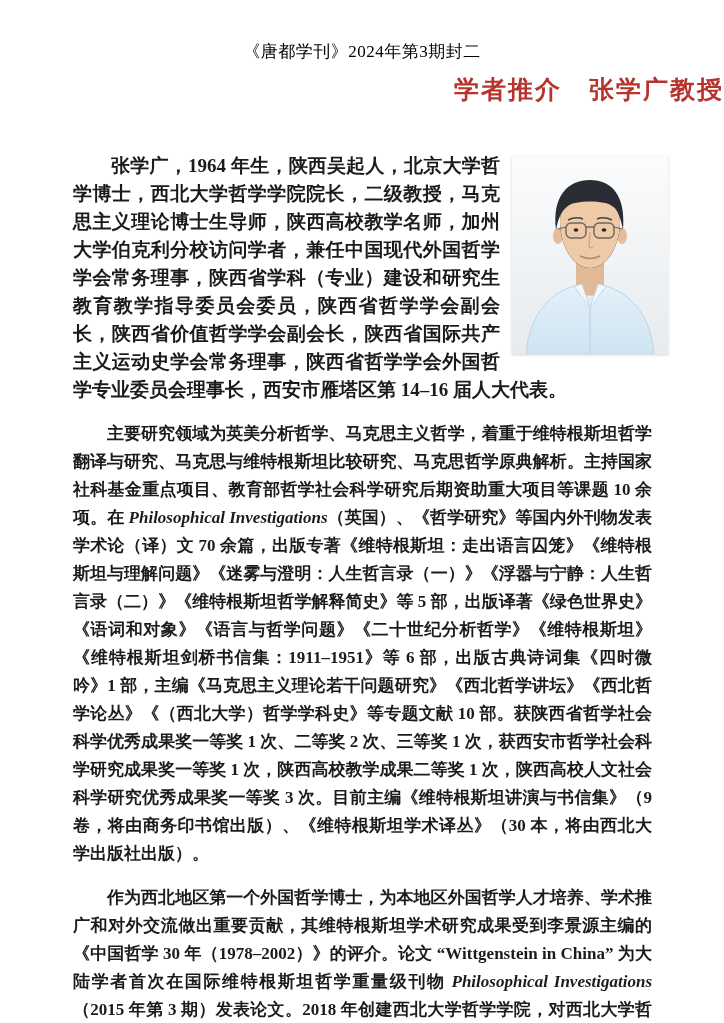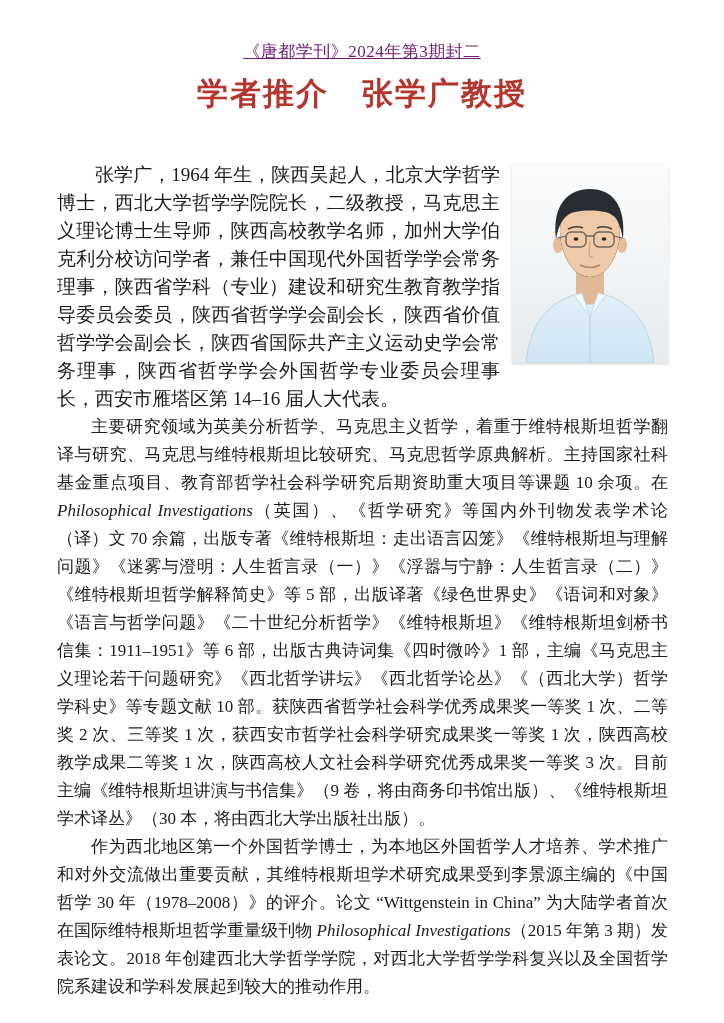--- a/index.html
+++ b/index.html
@@ -11,45 +11,45 @@
     background: #ffffff;
     font-family: "Liberation Serif", serif;
     color: #1b1b1b;
     overflow: hidden;
     box-sizing: border-box;
   }
   header { text-align: center; padding-top: 40px; }
   .masthead {
     font-size: 17px;
     letter-spacing: 0.5px;
-    color: #701a75;
+    color: #000000;
     font-family: "Liberation Serif", serif;
-    text-decoration: underline;
   }
   .page-title {
     margin: 10px 0 0 0;
     font-family: Liberation Serif, serif;
     font-weight: bold;
-    font-size: 31px;
+    font-size: 25px;
     letter-spacing: 2px;
+    text-align: right;
   }
   .content {
     margin: 46px 56px 0 57px;
     text-align: justify;
   }
   .photo-wrap {
     float: right;
     width: 156px;
     height: 198px;
     margin: 4px 0 12px 12px;
     box-shadow: 0 1px 3px rgba(0,0,0,0.18);
     background: #f5f7f8;
   }
   .photo-wrap svg { display: block; width: 100%; height: 100%; }
-  .bio p { margin: 0; text-indent: 2em; }
+  .bio p { margin: 16px; text-indent: 2em; font-weight: bold; }
   .bio p.first { font-size: 19px; line-height: 28px; }
   .bio p.body  { font-size: 17px; line-height: 28px; }
   .latin-italic { font-style: italic; font-family: "Liberation Serif", serif; }
 </style>
 </head>
 <body>
 
 <div class="page">
   <header>
     <div class="masthead">《唐都学刊》2024年第3期封二</div>
@@ -101,16 +101,16 @@
         <ellipse cx="92" cy="74" rx="2.4" ry="1.8" fill="#33281f"></ellipse>
 
         <path d="M78 76 L77 90 Q78 93 81 91" stroke="#d3a582" stroke-width="1.3" fill="none"></path>
 
         <path d="M68 100 Q78 105 88 100" stroke="#b58672" stroke-width="1.6" fill="none"></path>
       </svg>
     </div>
     <div class="bio" id="bio">
         <p class="first"><span>张学广，1964 年生，陕西吴起人，北京大学哲学博士，西北大学哲学学院院长，二级教授，马克思主义理论博士生导师，陕西高校教学名师，加州大学伯克利分校访问学者，兼任中国现代外国哲学学会常务理事，陕西省学科（专业）建设和研究生教育教学指导委员会委员，陕西省哲学学会副会长，陕西省价值哲学学会副会长，陕西省国际共产主义运动史学会常务理事，陕西省哲学学会外国哲学专业委员会理事长，西安市雁塔区第 14–16 届人大代表。</span></p>
         <p class="body"><span>主要研究领域为英美分析哲学、马克思主义哲学，着重于维特根斯坦哲学翻译与研究、马克思与维特根斯坦比较研究、马克思哲学原典解析。主持国家社科基金重点项目、教育部哲学社会科学研究后期资助重大项目等课题 10 余项。在 </span><span class="latin-italic">Philosophical Investigations</span><span>（英国）、《哲学研究》等国内外刊物发表学术论（译）文 70 余篇，出版专著《维特根斯坦：走出语言囚笼》《维特根斯坦与理解问题》《迷雾与澄明：人生哲言录（一）》《浮嚣与宁静：人生哲言录（二）》《维特根斯坦哲学解释简史》等 5 部，出版译著《绿色世界史》《语词和对象》《语言与哲学问题》《二十世纪分析哲学》《维特根斯坦》《维特根斯坦剑桥书信集：1911–1951》等 6 部，出版古典诗词集《四时微吟》1 部，主编《马克思主义理论若干问题研究》《西北哲学讲坛》《西北哲学论丛》《（西北大学）哲学学科史》等专题文献 10 部。获陕西省哲学社会科学优秀成果奖一等奖 1 次、二等奖 2 次、三等奖 1 次，获西安市哲学社会科学研究成果奖一等奖 1 次，陕西高校教学成果二等奖 1 次，陕西高校人文社会科学研究优秀成果奖一等奖 3 次。目前主编《维特根斯坦讲演与书信集》（9 卷，将由商务印书馆出版）、《维特根斯坦学术译丛》（30 本，将由西北大学出版社出版）。</span></p>
-        <p class="body"><span>作为西北地区第一个外国哲学博士，为本地区外国哲学人才培养、学术推广和对外交流做出重要贡献，其维特根斯坦学术研究成果受到李景源主编的《中国哲学 30 年（1978–2008）》的评介。论文 “Wittgenstein in China” 为大陆学者首次在国际维特根斯坦哲学重量级刊物 </span><span class="latin-italic">Philosophical Investigations</span><span>（2015 年第 3 期）发表论文。2018 年创建西北大学哲学学院，对西北大学哲学学科复兴以及全国哲学院系建设和学科发展起到较大的推动作用。</span></p>
+        <p class="body"><span>作为西北地区第一个外国哲学博士，为本地区外国哲学人才培养、学术推广和对外交流做出重要贡献，其维特根斯坦学术研究成果受到李景源主编的《中国哲学 30 年（1978–2002）》的评介。论文 “Wittgenstein in China” 为大陆学者首次在国际维特根斯坦哲学重量级刊物 </span><span class="latin-italic">Philosophical Investigations</span><span>（2015 年第 3 期）发表论文。2018 年创建西北大学哲学学院，对西北大学哲学学科复兴以及全国哲学院系建设和学科发展起到较大的推动作用。</span></p>
       </div>
   </div>
 </div>
 
 </body></html>

